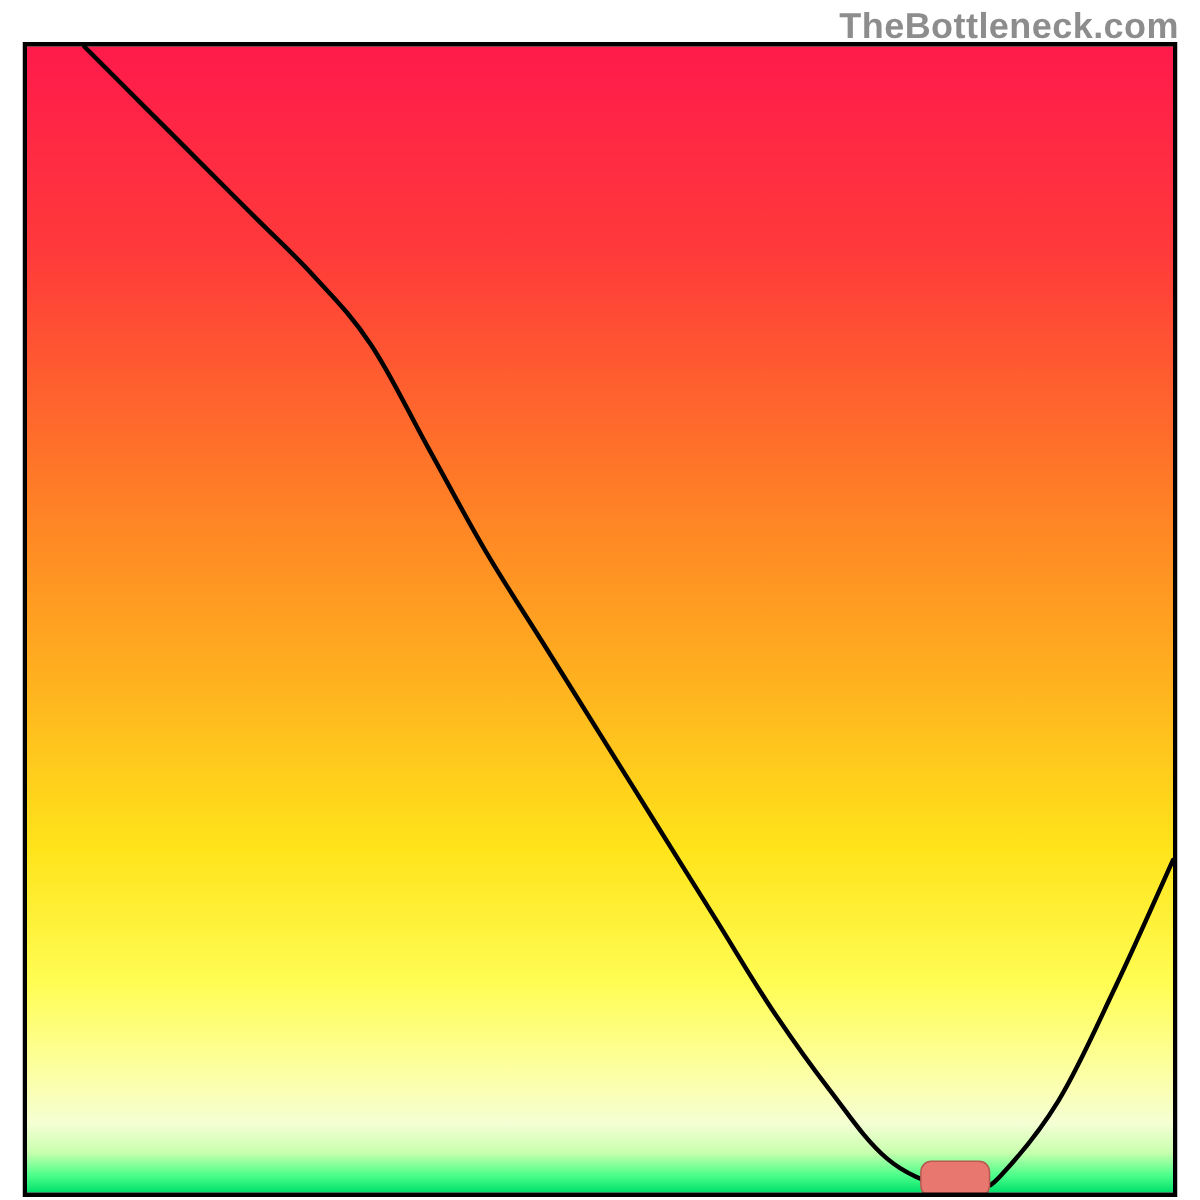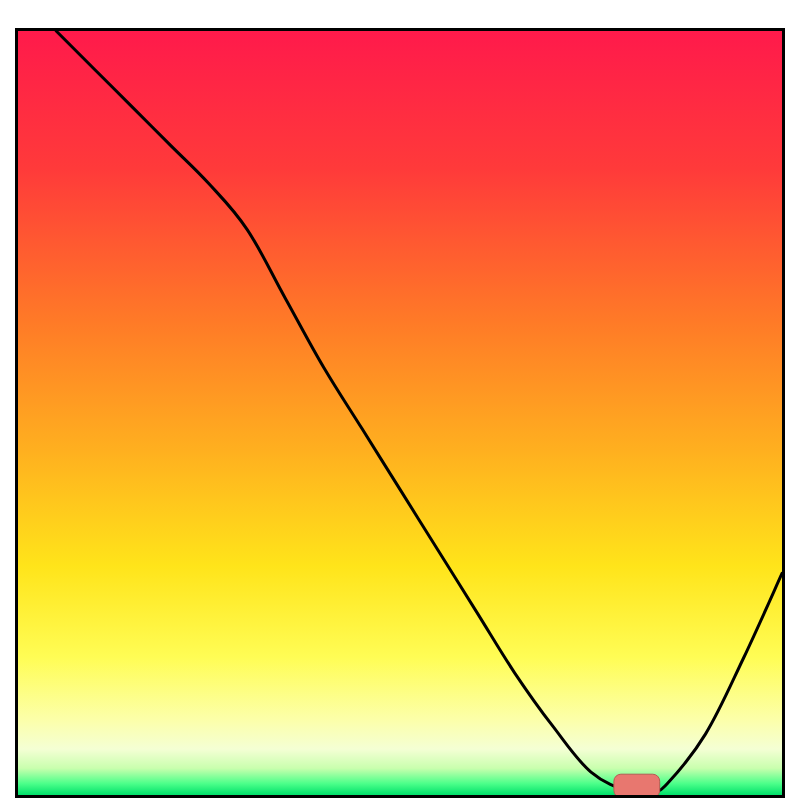--- a/index.html
+++ b/index.html
@@ -31,20 +31,21 @@
     left: 15px;
     top: 28px;
     width: 770px;
     height: 770px;
   }
 </style>
 </head>
 <body>
 
 <div class="stage">
+  <div class="watermark">TheBottleneck.com</div>
 
   <svg class="plot" viewBox="0 0 770 770" preserveAspectRatio="none">
     <defs>
       <linearGradient id="bg-grad" x1="0" y1="0" x2="0" y2="1">
 
       <stop offset="0.00%" stop-color="#ff1a4b"></stop>
           <stop offset="18.00%" stop-color="#ff3a3a"></stop>
           <stop offset="38.00%" stop-color="#ff7a27"></stop>
           <stop offset="55.00%" stop-color="#ffb01f"></stop>
           <stop offset="70.00%" stop-color="#ffe41a"></stop>

